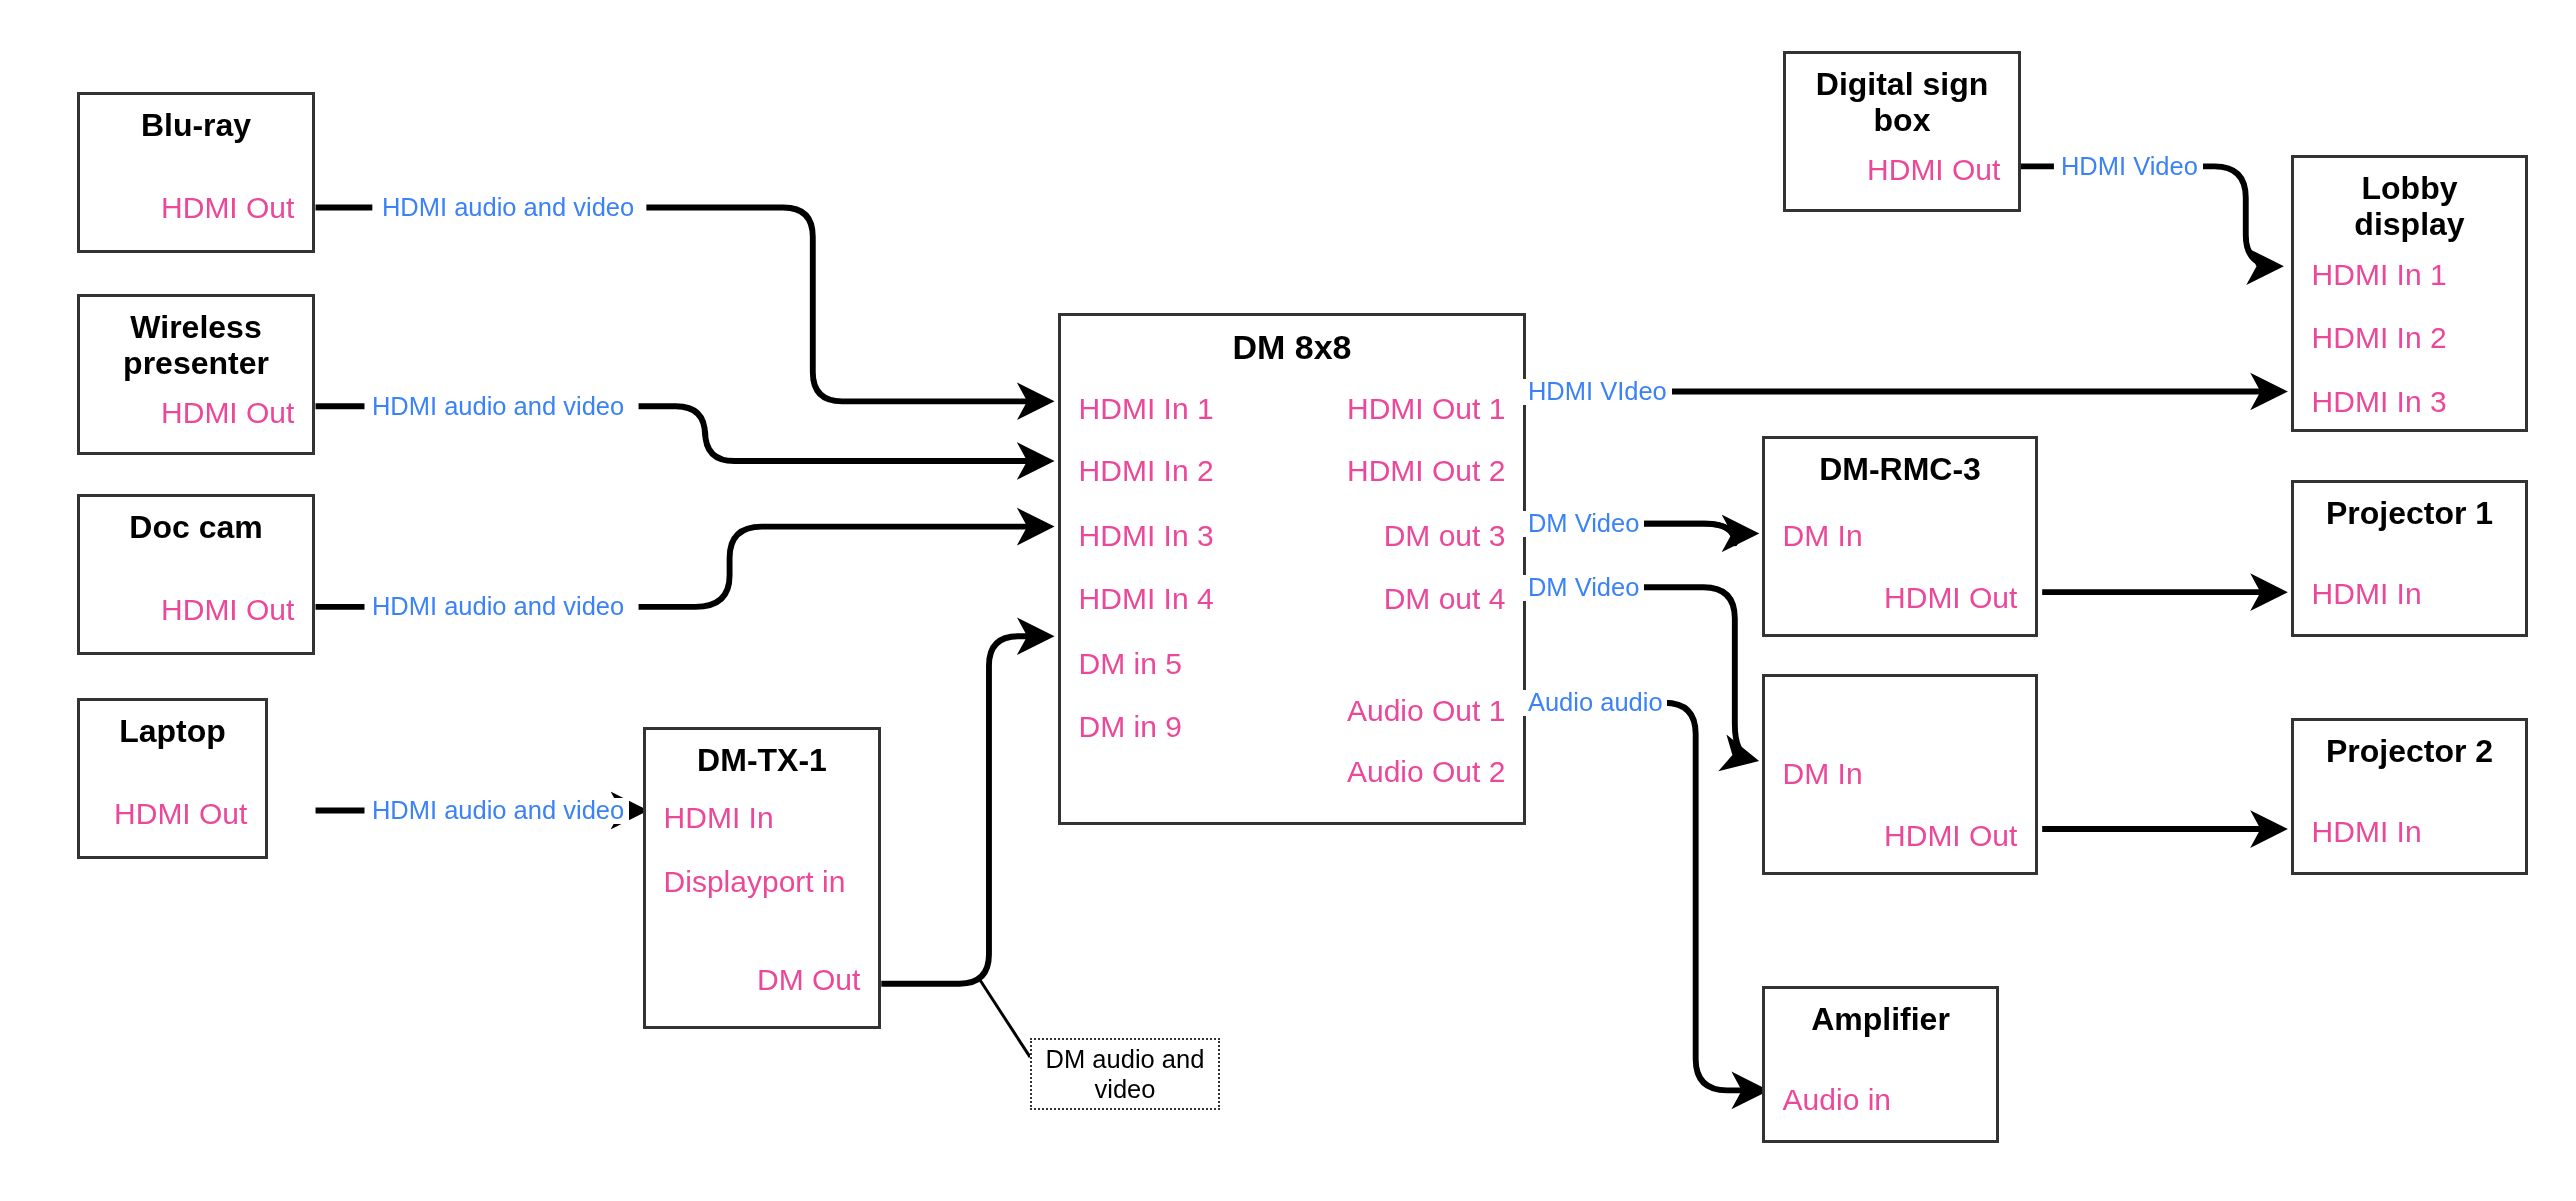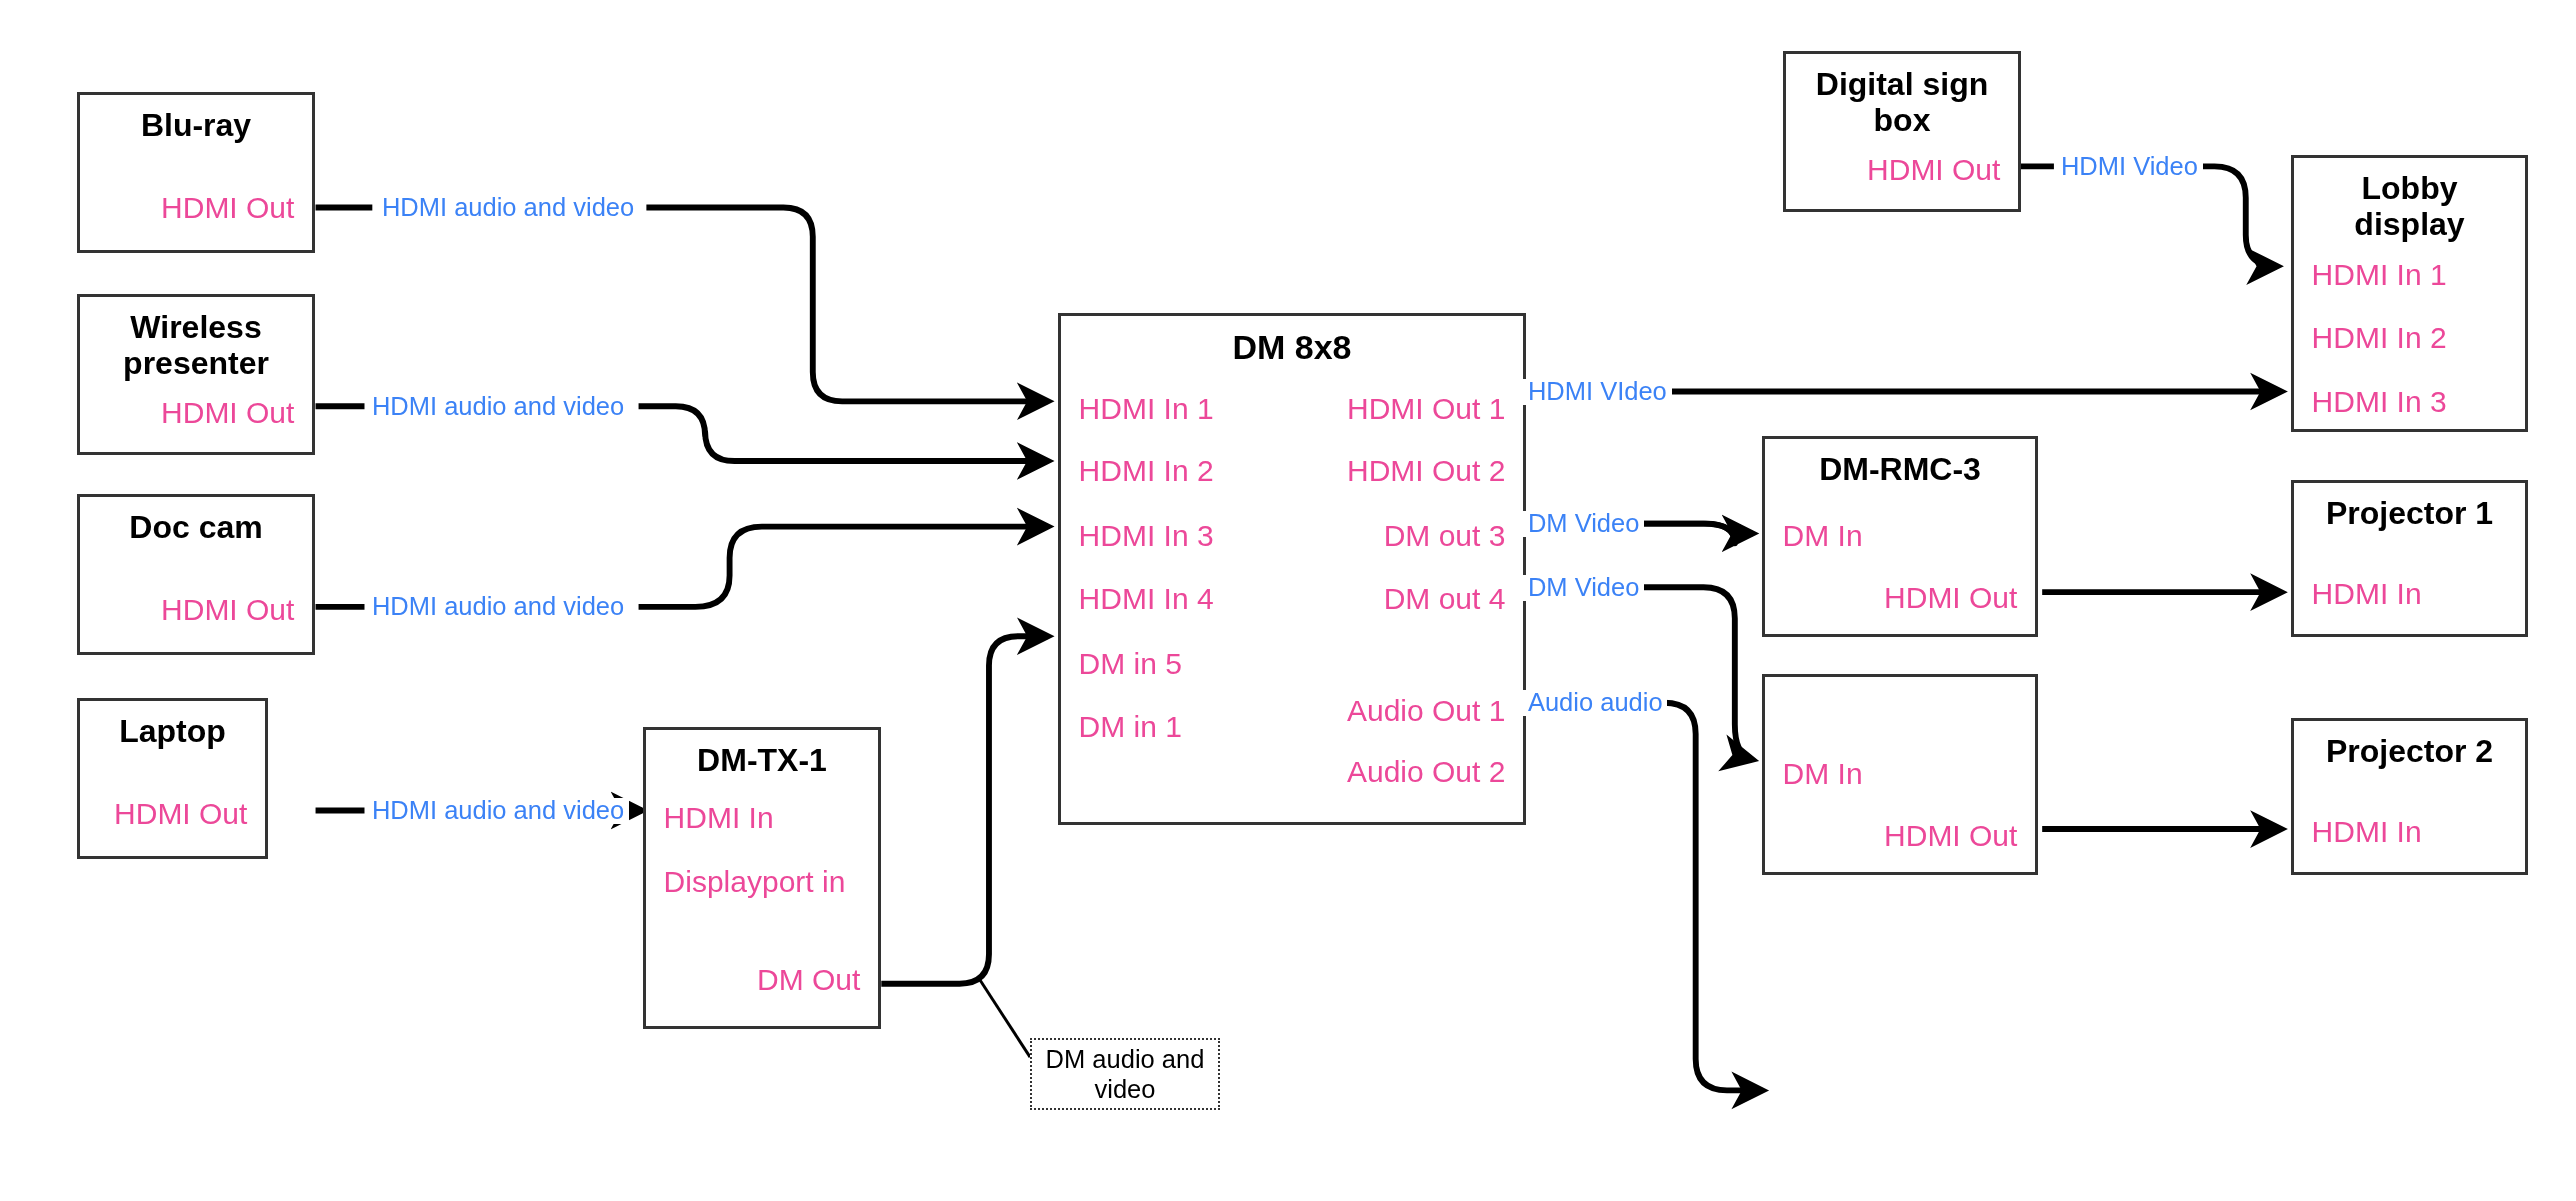--- a/index.html
+++ b/index.html
@@ -154,21 +154,21 @@
   </div>
 
   <div class="node" style="left:1058px;top:313px;width:468px;height:512px;">
     <div class="node-title" style="font-size:34px;">DM 8x8</div>
 
     <div class="port left" style="top:78px;">HDMI In 1</div>
     <div class="port left" style="top:140px;">HDMI In 2</div>
     <div class="port left" style="top:205px;">HDMI In 3</div>
     <div class="port left" style="top:268px;">HDMI In 4</div>
     <div class="port left" style="top:333px;">DM in 5</div>
-    <div class="port left" style="top:396px;">DM in 1</div>
+    <div class="port left" style="top:396px;">DM in 9</div>
 
     <div class="port right" style="top:78px;">HDMI Out 1</div>
     <div class="port right" style="top:140px;">HDMI Out 2</div>
     <div class="port right" style="top:205px;">DM out 3</div>
     <div class="port right" style="top:268px;">DM out 4</div>
     <div class="port right" style="top:380px;">Audio Out 1</div>
     <div class="port right" style="top:441px;">Audio Out 2</div>
   </div>
 
   <div class="node" style="left:1783px;top:51px;width:238px;height:161px;">
@@ -203,20 +203,24 @@
   <div class="node" style="left:2291px;top:480px;width:237px;height:157px;">
     <div class="node-title">Projector 1</div>
     <div class="port left" style="top:96px;">HDMI In</div>
   </div>
 
   <div class="node" style="left:2291px;top:718px;width:237px;height:157px;">
     <div class="node-title">Projector 2</div>
     <div class="port left" style="top:96px;">HDMI In</div>
   </div>
 
+  <div class="node" style="left:1762px;top:986px;width:237px;height:157px;">
+    <div class="node-title">Amplifier</div>
+    <div class="port left" style="top:96px;">Audio in</div>
+  </div>
 
   <div class="edge-label" style="left:377px;top:195px;">HDMI audio and video</div>
 
   <div class="edge-label" style="left:367px;top:394px;">HDMI audio and video</div>
 
   <div class="edge-label" style="left:367px;top:594px;">HDMI audio and video</div>
 
   <div class="edge-label" style="left:367px;top:798px;">HDMI audio and video</div>
 
   <div class="edge-label" style="left:1523px;top:379px;">HDMI VIdeo</div>

